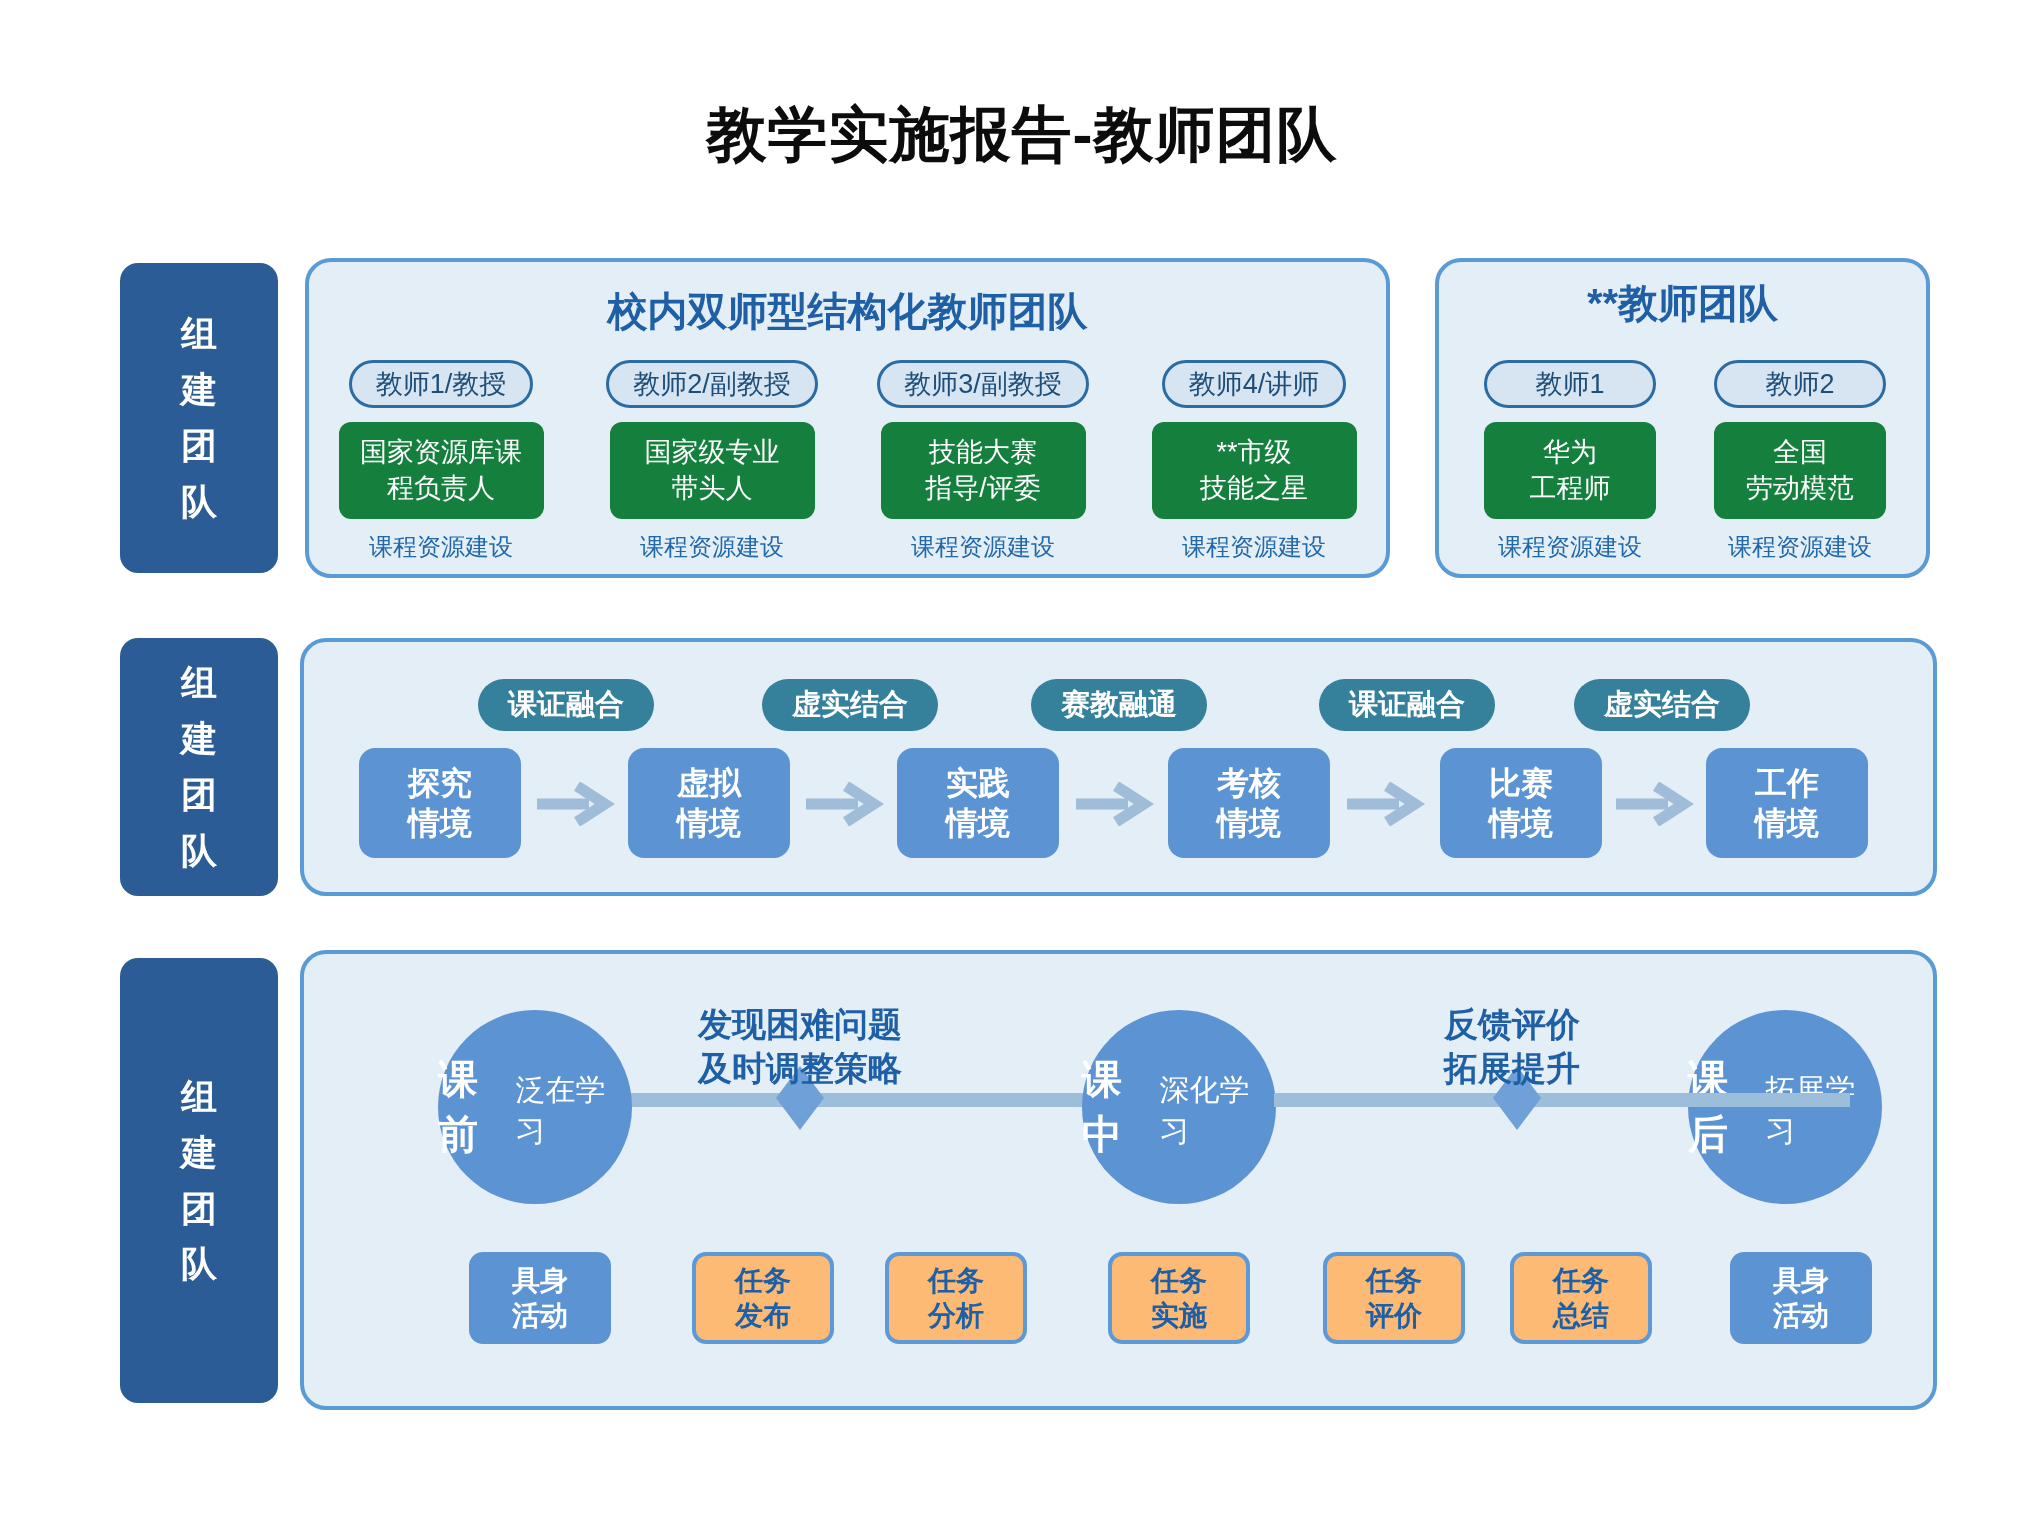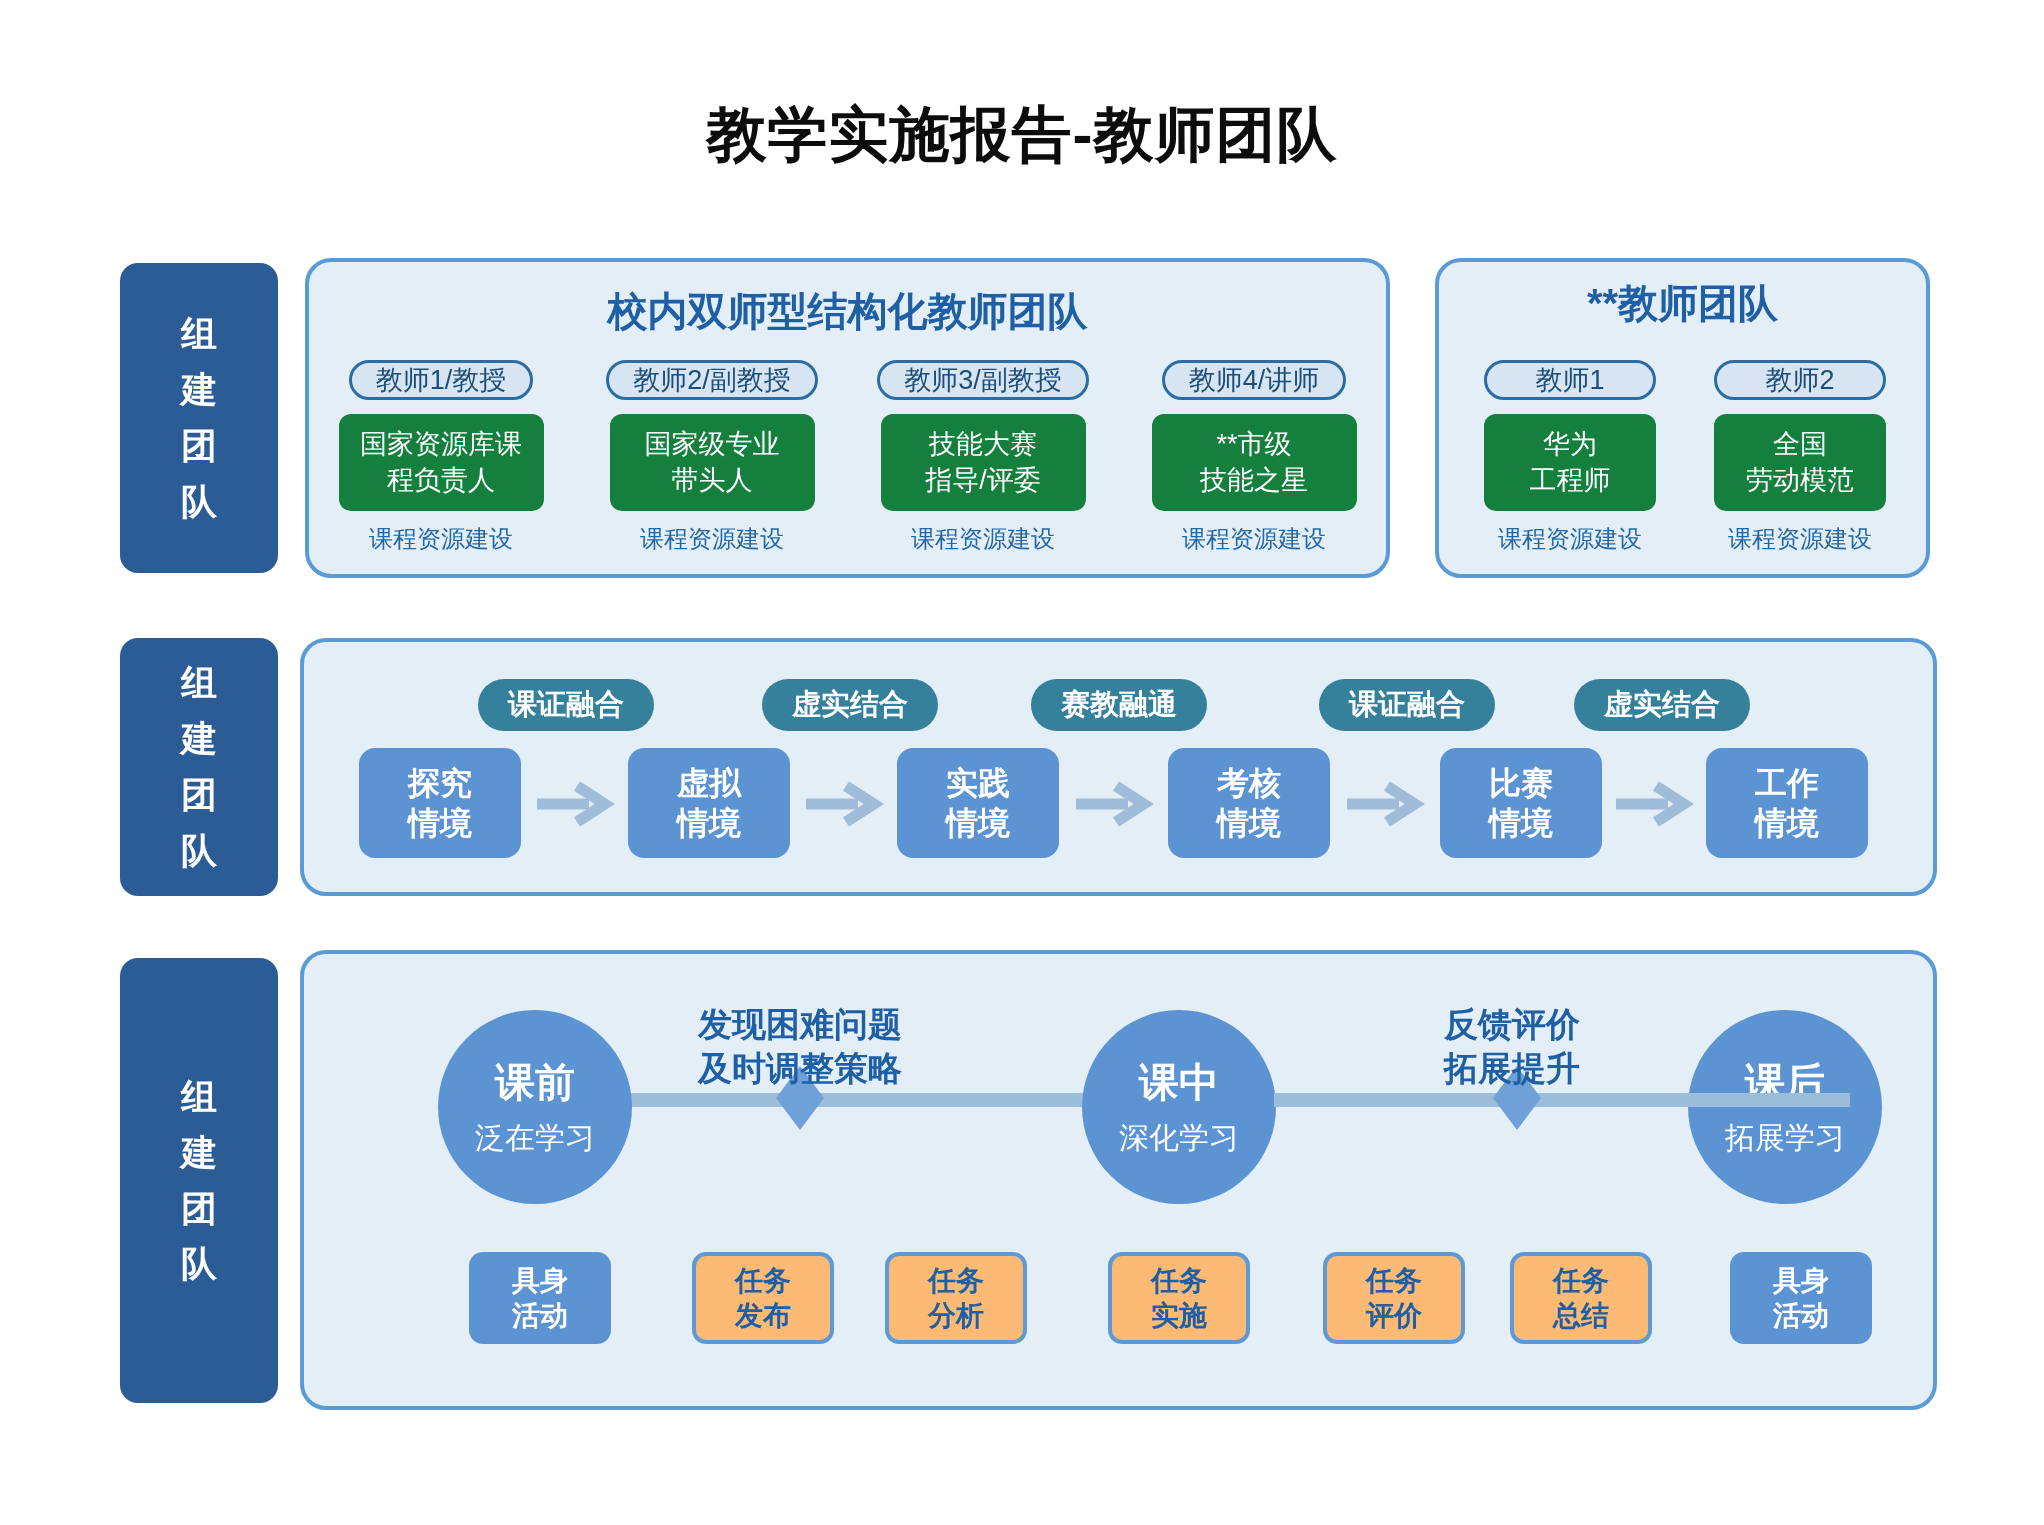--- a/index.html
+++ b/index.html
@@ -10,42 +10,42 @@
   
   .side{position:absolute;left:120px;width:158px;background:#2B5C95;border-radius:18px;
         color:#fff;display:flex;align-items:center;justify-content:center;text-align:center;
         font-size:36px;font-weight:bold;white-space:pre-line;line-height:1.55;}
   
   .panel{position:absolute;background:#E4EEF7;border:4px solid #5B9BD5;border-radius:26px;
          box-sizing:border-box;}
   .panel-header{position:absolute;text-align:center;font-size:40px;font-weight:bold;color:#1E5FA5;}
   
   .tcol{position:absolute;display:flex;flex-direction:column;align-items:center;}
-  .tpill{display:inline-flex;align-items:center;justify-content:center;height:40px;min-width:150px;
+  .tpill{display:inline-flex;align-items:center;justify-content:center;height:48px;min-width:150px;
          padding:0 24px;background:#D7E5F2;border:3px solid #2B6CA3;border-radius:27px;
          font-size:27px;color:#1C4E79;box-sizing:border-box;}
   .tpill.wide{min-width:172px;}
   .rolebox{margin-top:14px;width:205px;height:97px;background:#15803d;border-radius:12px;
            color:#fff;font-size:27px;line-height:1.3;display:flex;align-items:center;
            justify-content:center;text-align:center;white-space:pre-line;}
   .rolebox.narrow{width:172px;}
   .caption{margin-top:12px;font-size:24px;color:#2168A9;}
   
   .tag{position:absolute;top:679px;transform:translateX(-50%);height:52px;padding:0 30px;
        background:#35809B;border-radius:26px;color:#fff;font-size:29px;font-weight:bold;
        display:inline-flex;align-items:center;justify-content:center;}
   .step{position:absolute;top:748px;width:162px;height:110px;transform:translateX(-50%);
         background:#5C93D2;border-radius:16px;color:#fff;font-weight:bold;font-size:32px;
         line-height:1.25;display:flex;align-items:center;justify-content:center;
         text-align:center;white-space:pre-line;}
   .arrow{position:absolute;top:782px;transform:translateX(-50%);}
   
   .tl{position:absolute;top:1093px;height:14px;background:#9CBEDB;}
   .phase{position:absolute;width:194px;height:194px;border-radius:50%;background:#5C93D2;
-         color:#fff;display:flex;flex-direction:column;align-items:center;justify-content:center;
+         color:#fff;display:flex;flex-direction:row;align-items:center;justify-content:center;
          z-index:2;}
   .phase-name{font-size:40px;font-weight:bold;}
   .phase-sub{font-size:30px;margin-top:8px;}
   .ann{position:absolute;top:1002px;width:470px;transform:translateX(-50%);text-align:center;
        font-size:34px;font-weight:bold;color:#1E5FA5;line-height:1.3;white-space:pre-line;z-index:5;}
   .diamond{position:absolute;top:1066px;transform:translateX(-50%);z-index:4;}
   .task{position:absolute;top:1252px;height:92px;width:142px;transform:translateX(-50%);
         border-radius:14px;display:flex;align-items:center;justify-content:center;text-align:center;
         font-size:28px;font-weight:bold;line-height:1.25;white-space:pre-line;box-sizing:border-box;z-index:2;}
   .task.filled{background:#5C93D2;color:#fff;}

